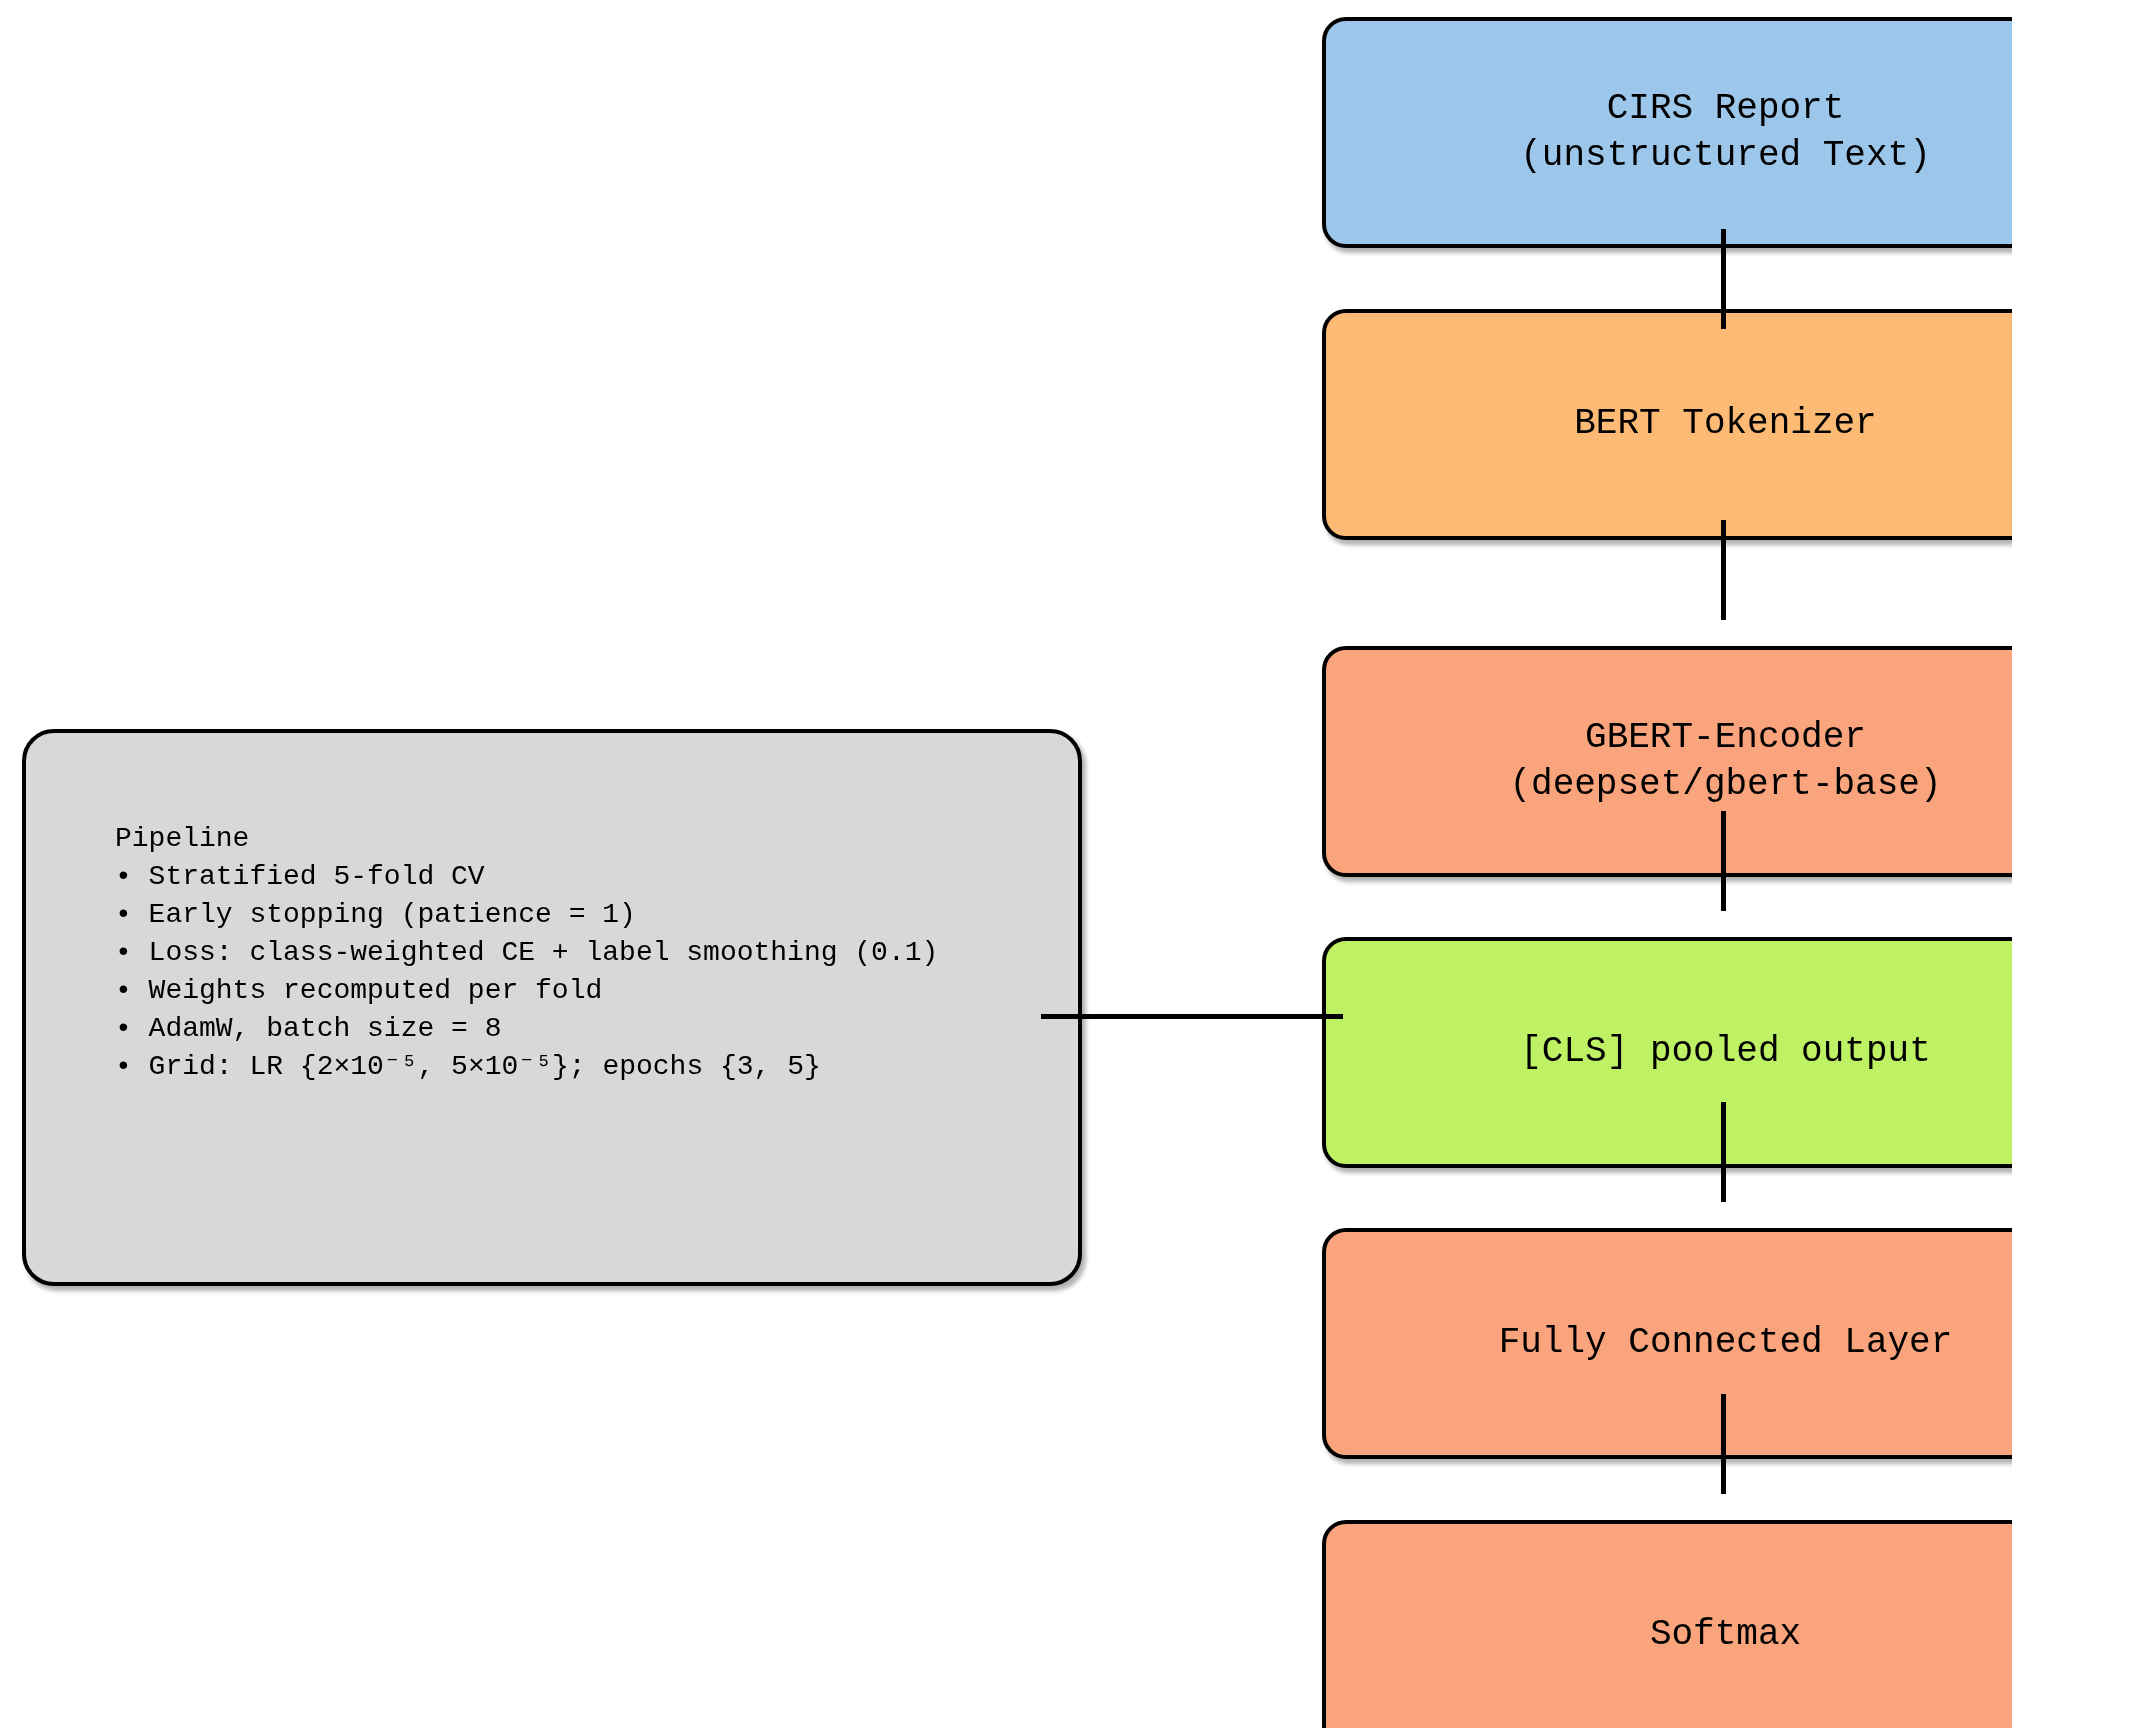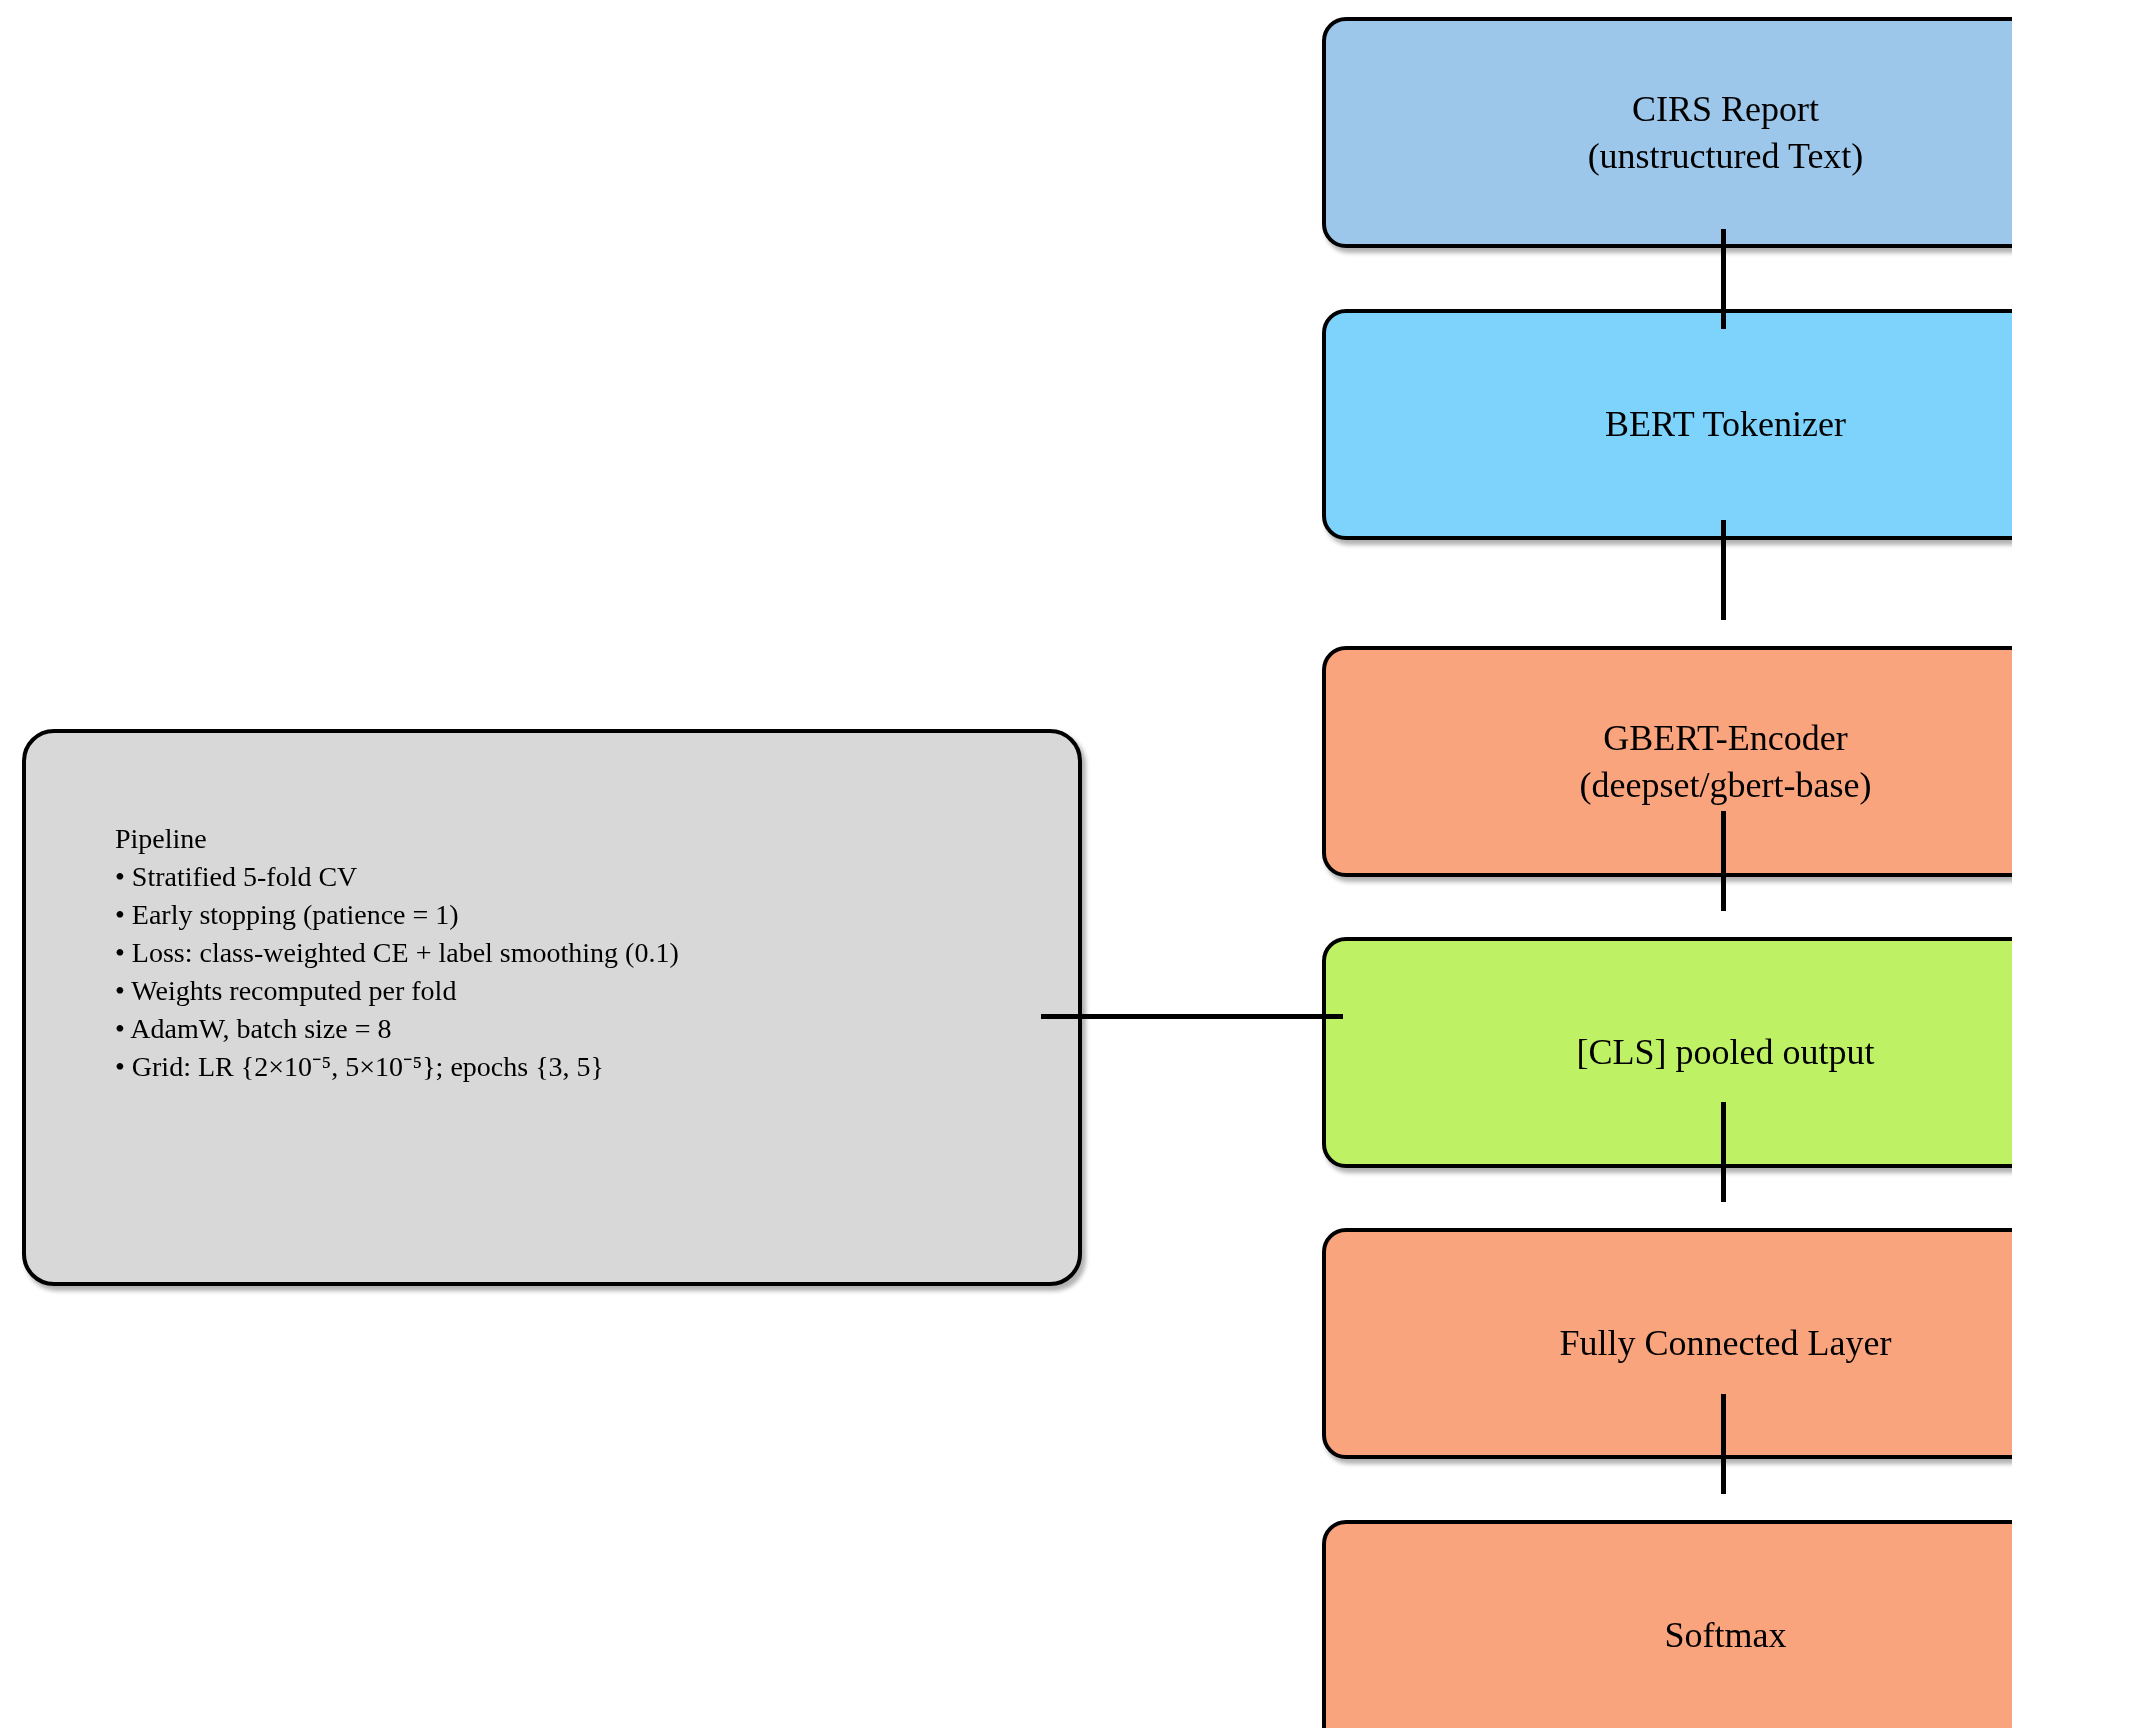--- a/index.html
+++ b/index.html
@@ -5,21 +5,21 @@
   html, body {
     margin: 0;
     padding: 0;
     background: #ffffff;
   }
   .canvas {
     position: relative;
     width: 2012px;
     height: 1728px;
     background: #ffffff;
-    font-family: Liberation Serif, serif;
+    font-family: Liberation Mono, monospace;
     color: #000000;
     overflow: hidden;
   }
   .node {
     position: absolute;
     left: 1322px;
     width: 807px;
     height: 231px;
     box-sizing: border-box;
     border: 4px solid #000000;
@@ -75,21 +75,21 @@
 </head>
 <body>
 
 <div class="canvas">
 
   <div class="node node-blue" style="top: 17.4px; background-color: rgb(156, 198, 234);">
     <span>CIRS Report
 (unstructured Text)</span>
   </div>
 
-  <div class="node node-yellow" style="top: 309px; background-color: #7dd3fc;">
+  <div class="node node-yellow" style="top: 309px; background-color: #fdba74;">
     <span>BERT Tokenizer</span>
   </div>
 
   <div class="node node-salmon" style="top: 600px; background-color: rgb(250, 164, 125);">
     <span>GBERT-Encoder
 (deepset/gbert-base)</span>
   </div>
 
   <div class="node node-salmon" style="top: 891px; background-color: #bef264;">
     <span>[CLS] pooled output</span>

